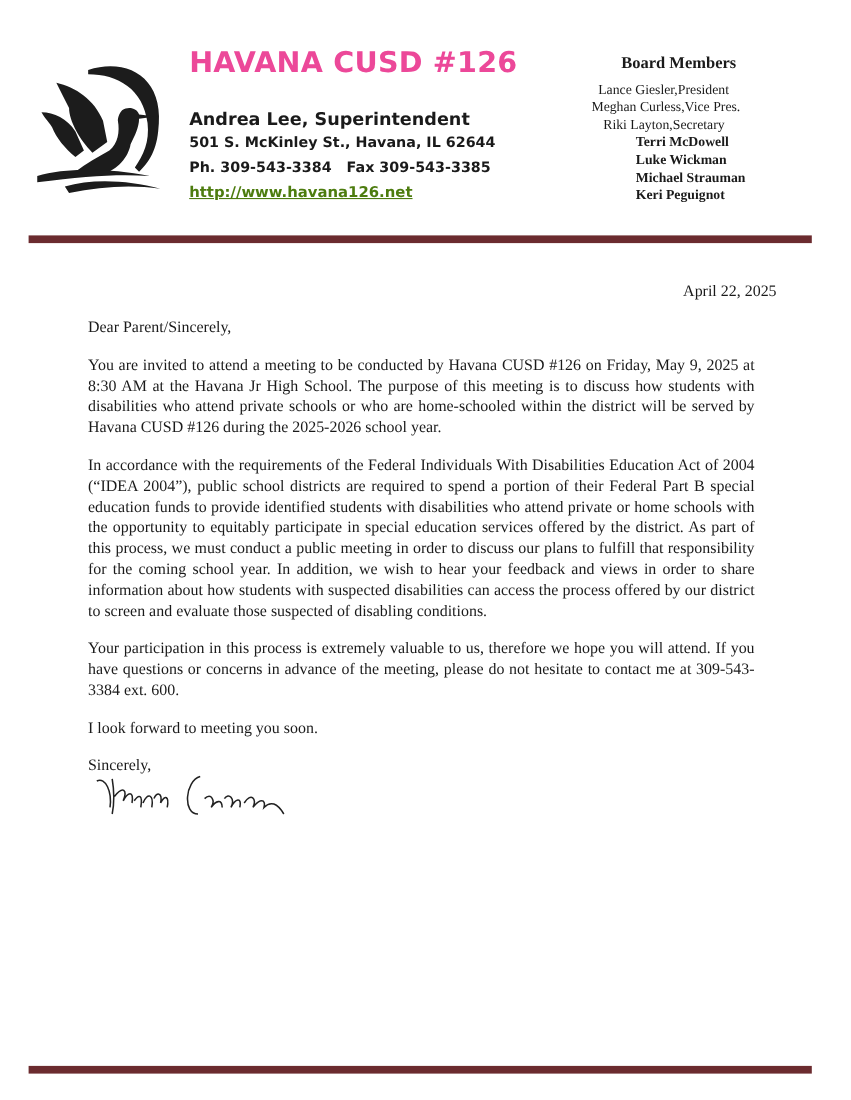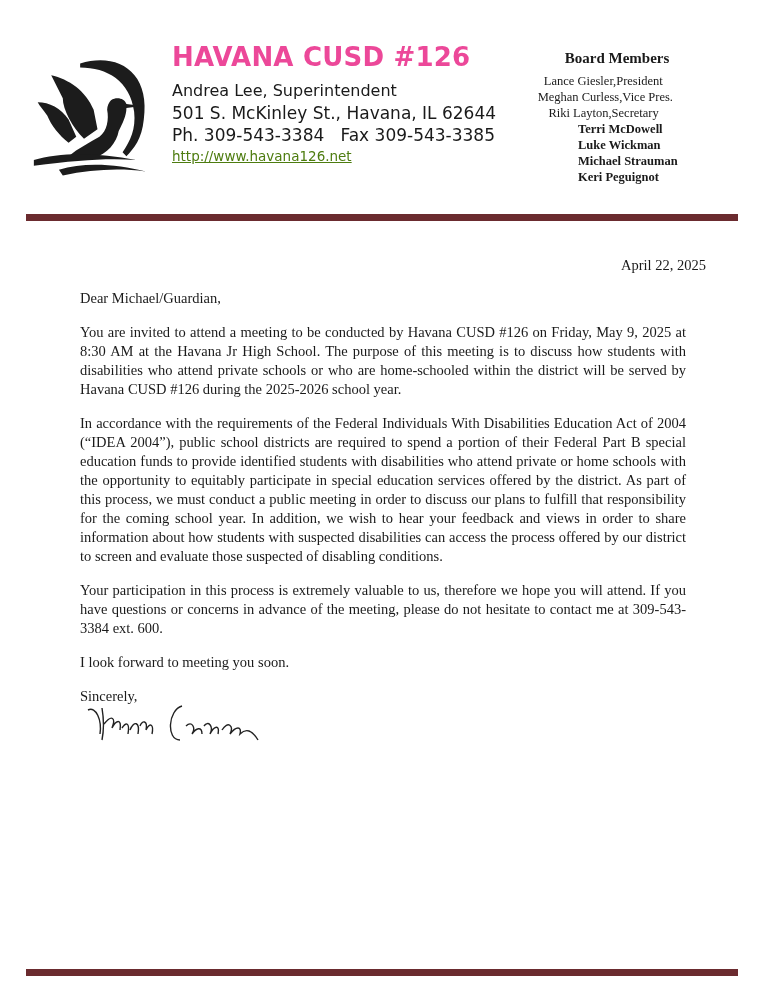--- a/index.html
+++ b/index.html
@@ -6,23 +6,23 @@
   body {
     width: 774px; height: 1000px; background: #ffffff; position: relative; overflow: hidden;
     font-family: "Liberation Serif", serif; color: #1a1a1a;
   }
   .logo { position: absolute; left: 30px; top: 52px; width: 135px; height: 135px; }
   .title {
     position: absolute; left: 172px; top: 42px;
     font-family: "DejaVu Sans", sans-serif; font-weight: bold; font-size: 26px;
     color: #ec4899; letter-spacing: 0.2px;
   }
-  .contact { position: absolute; left: 172px; top: 80px; font-family: "DejaVu Sans", sans-serif; color: #1a1a1a; }
+  .contact { position: absolute; left: 172px; top: 98px; font-family: "DejaVu Sans", sans-serif; color: #1a1a1a; font-weight: bold; }
   .contact .super { font-size: 16px; line-height: 22px; }
-  .contact .line { font-size: 17px; line-height: 22px; }
+  .contact .line { font-size: 13px; line-height: 22px; }
   .contact .url { font-size: 13.5px; line-height: 20px; text-decoration: underline; color: #4d7c0f; }
   .board { position: absolute; left: 512px; top: 50px; width: 200px; font-size: 12.5px; }
   .board .hd { font-weight: bold; font-size: 15px; text-align: center; margin-left: 10px; margin-bottom: 6px; }
   .board .row { display: flex; justify-content: center; line-height: 16px; padding-right: 0px; }
   .board .row .role { width: 64px; text-align: left; }
   .board .extra { margin-left: 66px; line-height: 16px; font-weight: bold; }
   .bar-top { position: absolute; left: 26px; top: 214px; width: 712px; height: 7px; background: #6b2b2f; }
   .bar-bottom { position: absolute; left: 26px; top: 969px; width: 712px; height: 7px; background: #6b2b2f; }
   .date { position: absolute; right: 68px; top: 257px; font-size: 14.5px; }
   .letter { position: absolute; left: 80px; top: 289px; width: 606px; font-size: 14.5px; line-height: 19px; }
@@ -71,21 +71,21 @@
   <div class="extra">Luke Wickman</div>
   <div class="extra">Michael Strauman</div>
   <div class="extra">Keri Peguignot</div>
 </div>
 
 <div class="bar-top"></div>
 
 <div class="date">April 22, 2025</div>
 
 <div class="letter">
-  <p>Dear Michael/Guardian,</p>
+  <p>Dear Parent/Sincerely,</p>
   <p>You are invited to attend a meeting to be conducted by Havana CUSD #126 on Friday, May 9, 2025 at 8:30 AM at the Havana Jr High School.  The purpose of this meeting is to discuss how students with disabilities who attend private schools or who are home-schooled within the district will be served by Havana CUSD #126 during the 2025-2026 school year.</p>
   <p>In accordance with the requirements of the Federal Individuals With Disabilities Education Act of 2004 (“IDEA 2004”), public school districts are required to spend a portion of their Federal Part B special education funds to provide identified students with disabilities who attend private or home schools with the opportunity to equitably participate in special education services offered by the district.  As part of this process, we must conduct a public meeting in order to discuss our plans to fulfill that responsibility for the coming school year.  In addition, we wish to hear your feedback and views in order to share information about how students with suspected disabilities can access the process offered by our district to screen and evaluate those suspected of disabling conditions.</p>
   <p>Your participation in this process is extremely valuable to us, therefore we hope you will attend.   If you have questions or concerns in advance of the meeting, please do not hesitate to contact me at 309-543-3384 ext. 600.</p>
   <p>I look forward to meeting you soon.</p>
   <div class="closing">
     <p>Sincerely,</p>
   </div>
   <svg class="signature" viewBox="0 0 240 48" width="240">
     <path d="M6 10 C14 6 20 20 18 34 M20 8 C22 20 22 30 20 40 M22 24 C30 14 34 18 30 28 C34 20 40 18 38 30 M40 28 C44 22 48 22 46 34 M48 30 C52 20 58 22 56 34 M58 26 C60 20 66 20 64 30 C68 22 72 24 70 34" stroke="#222" stroke-width="1.4" fill="none"></path>
     <path d="M100 6 C86 10 84 40 98 40 M104 26 C110 20 114 28 110 34 C114 28 120 26 120 34 M122 26 C126 20 132 26 128 34 C132 26 138 24 136 34 M140 30 C146 20 152 26 148 34 C154 26 160 26 158 34 C164 28 170 30 176 40" stroke="#222" stroke-width="1.4" fill="none"></path>

